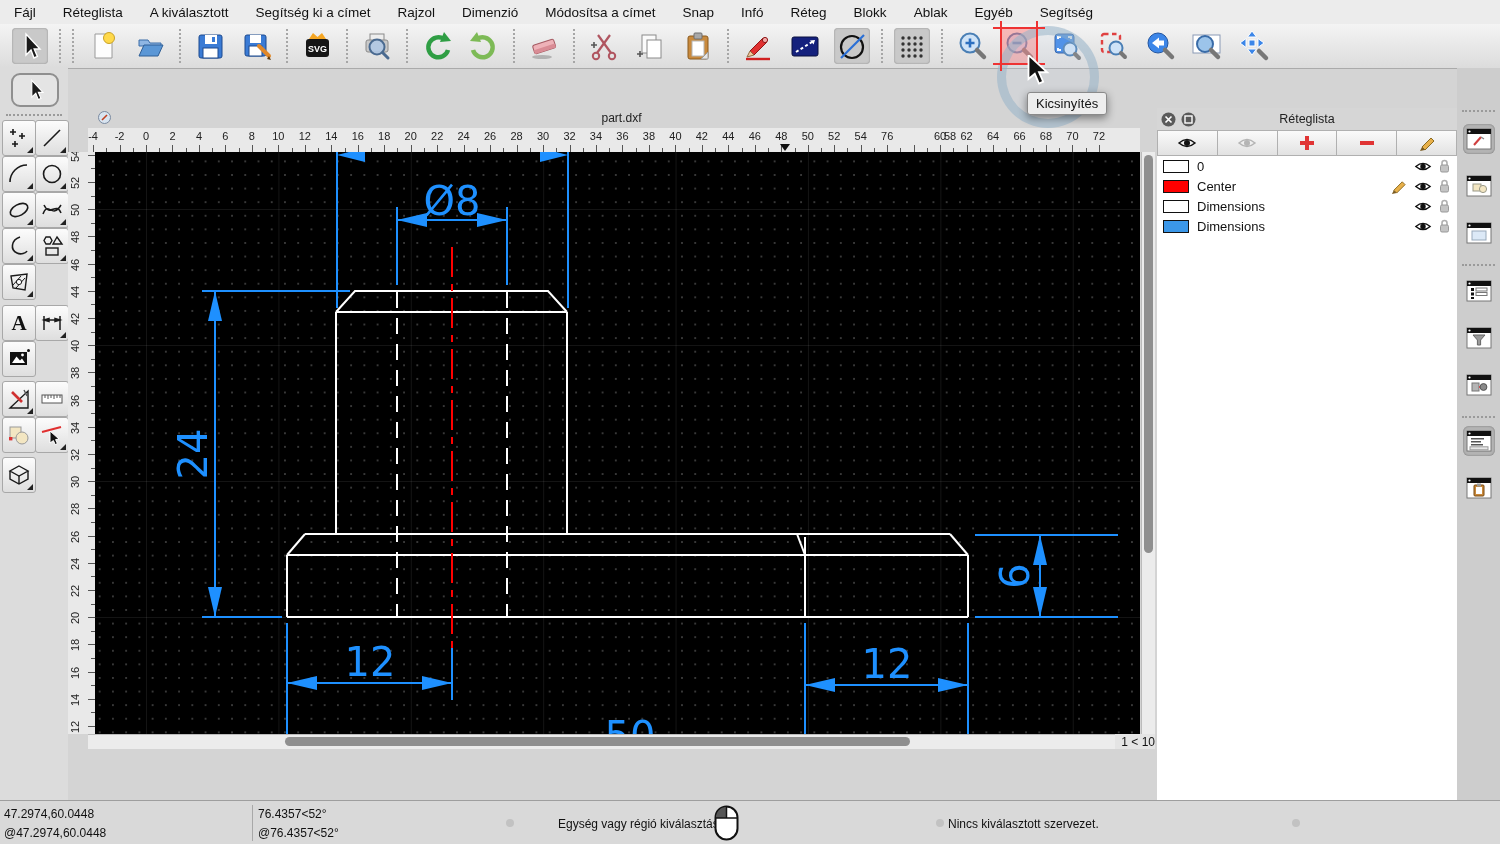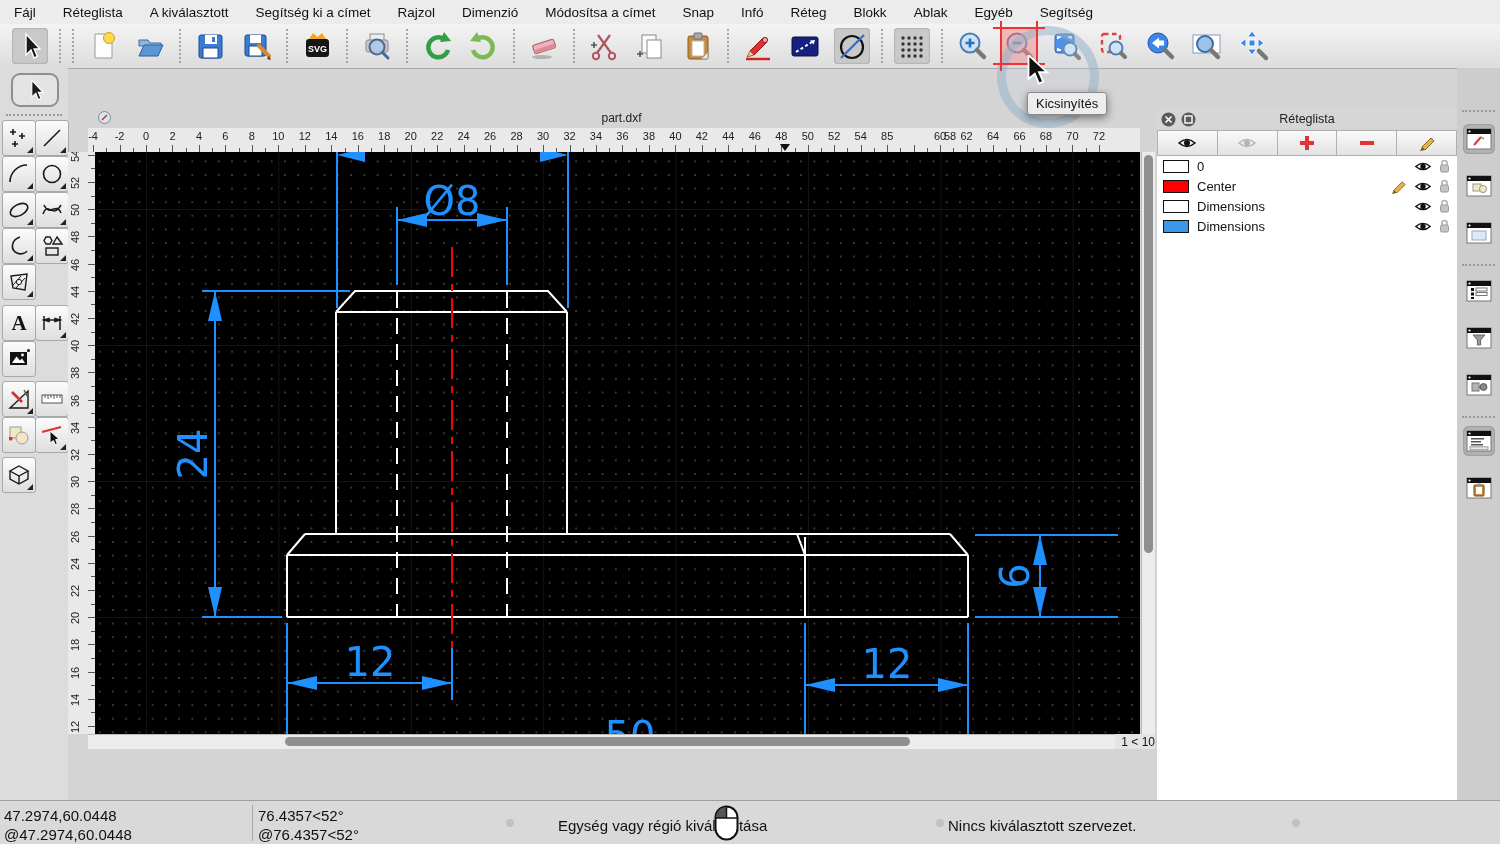--- a/index.html
+++ b/index.html
@@ -87,21 +87,21 @@
   #cmd-hist{position:absolute;left:2px;top:2px;width:1083px;height:22px;background:#fff;border:1px solid #949494;box-sizing:border-box;
             font-size:13px;color:#2222cc;padding:3px 0 0 8px;}
   #cmd-hist .lbl{font-style:italic;}
   #cmd-hist-sb{position:absolute;right:1px;top:1px;width:7px;height:18px;background:#4a4a4a;border-radius:2px;}
   #cmd-row{position:absolute;left:2px;top:27px;width:1083px;height:23px;display:flex;align-items:center;font-size:13px;color:#111;}
   #cmd-row .lbl{margin:0 8px;}
   #cmd-input{flex:1 1 auto;height:19px;border:1px solid #9a9a9a;background:#fff;font-size:13px;padding:0 4px;outline:none;}
   #cmd-kbd{flex:0 0 auto;margin:0 5px;display:flex;}
   
   #statusbar{position:absolute;left:0;top:800px;width:1500px;height:44px;background:#d9d9d9;border-top:1px solid #9e9e9e;
-             font-size:15px;color:#111;}
+             font-size:12px;color:#111;}
   .sb-div{position:absolute;top:4px;height:36px;width:1px;background:#a8a8a8;}
   .sb-dot{position:absolute;width:8px;height:8px;border-radius:50%;background:#c2c2c2;}
 </style>
 </head>
 <body>
 
 <div id="app">
 
   <div id="menubar">
       <span class="menu-item">Fájl</span>
@@ -547,21 +547,21 @@
       <div class="htick" style="left: 719.75px; height: 7px;"></div>
       <div class="hlab" style="left: 719.75px;">50</div>
       <div class="htick" style="left: 732.985px; height: 4px;"></div>
       <div class="htick" style="left: 746.22px; height: 7px;"></div>
       <div class="hlab" style="left: 746.22px;">52</div>
       <div class="htick" style="left: 759.455px; height: 4px;"></div>
       <div class="htick" style="left: 772.69px; height: 7px;"></div>
       <div class="hlab" style="left: 772.69px;">54</div>
       <div class="htick" style="left: 785.925px; height: 4px;"></div>
       <div class="htick" style="left: 799.16px; height: 7px;"></div>
-      <div class="hlab" style="left: 799.16px;">85</div>
+      <div class="hlab" style="left: 799.16px;">76</div>
       <div class="htick" style="left: 812.395px; height: 4px;"></div>
       <div class="htick" style="left: 825.63px; height: 7px;"></div>
       <div class="hlab" style="left: 862px;">58</div>
       <div class="htick" style="left: 838.865px; height: 4px;"></div>
       <div class="htick" style="left: 852.1px; height: 7px;"></div>
       <div class="hlab" style="left: 852.1px;">60</div>
       <div class="htick" style="left: 865.335px; height: 4px;"></div>
       <div class="htick" style="left: 878.57px; height: 7px;"></div>
       <div class="hlab" style="left: 878.57px;">62</div>
       <div class="htick" style="left: 891.805px; height: 4px;"></div>

